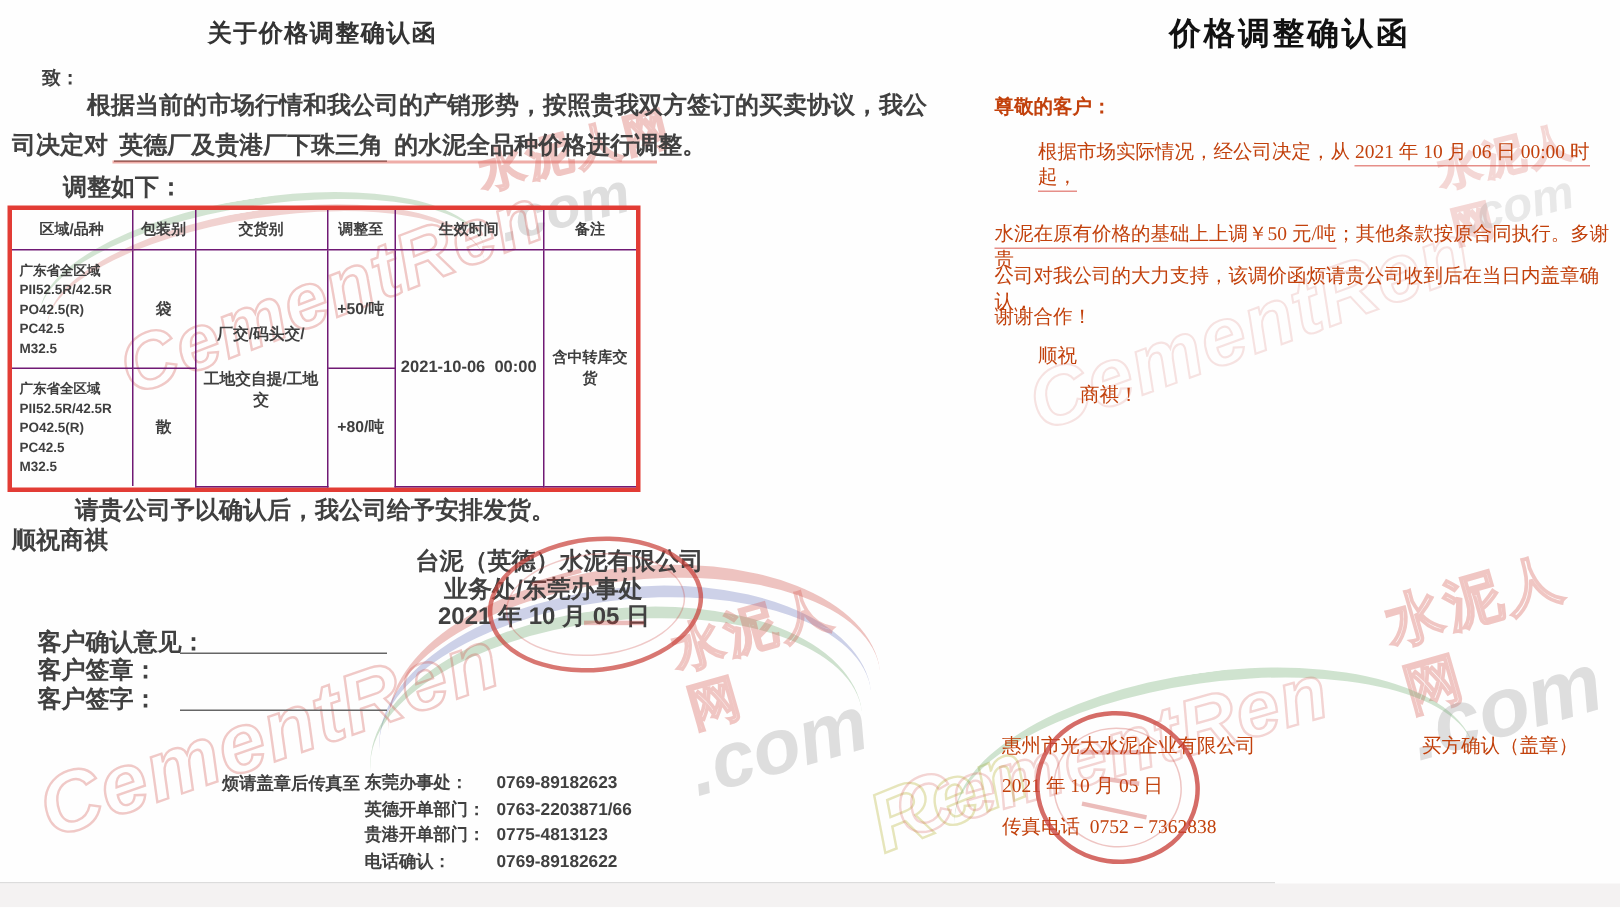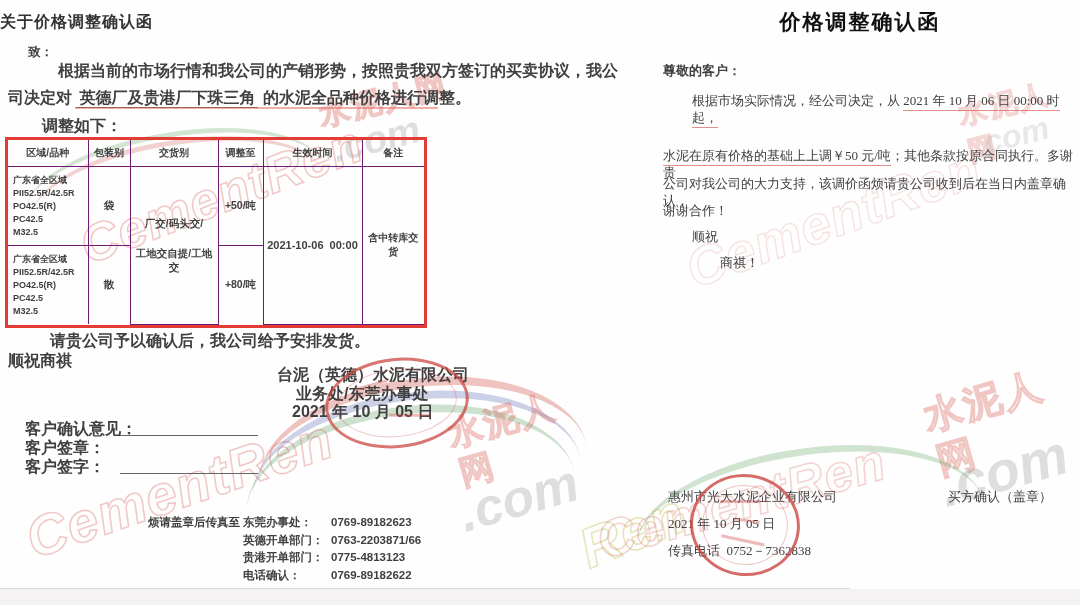--- a/index.html
+++ b/index.html
@@ -7,21 +7,21 @@
     position:relative;width:1080px;height:605px;overflow:hidden;
     background:#fefefe;
     font-family:"Liberation Sans","DejaVu Sans",sans-serif;
     color:#3c3c3c;
   }
   .abs{position:absolute;}
   [data-bind]{white-space:pre-wrap;}
 
   
   .ldoc{font-family:"Liberation Sans","DejaVu Sans",sans-serif;color:#404040;font-weight:bold;}
-  .ldoc-title{left:0;top:12px;width:430px;text-align:left;font-size:16px;letter-spacing:1px;color:#333;}
+  .ldoc-title{left:0;top:12px;width:430px;text-align:center;font-size:16px;letter-spacing:1px;color:#333;}
   .l-line{font-size:16px;line-height:16px;}
   .u-black{border-bottom:1px solid #555;padding:0 3px 1px 3px;}
   .redline{background:rgba(226,106,96,.55);height:2px;}
 
   
   .tbl-wrap{left:5px;top:137px;width:416px;border:3px solid #e23c35;background:rgba(255,255,255,.0);}
   table.price{border-collapse:collapse;width:100%;table-layout:fixed;}
   table.price td,table.price th{border:1px solid #701a75;padding:1px 2px;vertical-align:middle;color:#3f3f3f;}
   table.price tr:first-child th{border-top:none;}
   table.price tr:last-child td{border-bottom:none;}
@@ -34,21 +34,21 @@
   .delivery div{line-height:14px;}
   .delivery .gap{height:16px;}
   .pre{white-space:pre;}
 
   
   .stamp{border-radius:50%;pointer-events:none;}
   .stamp .inner{position:absolute;left:9px;top:8px;right:9px;bottom:8px;border-radius:50%;}
   .stamp .mark{position:absolute;background:rgba(201,66,60,.35);}
 
   
-  .rdoc{font-family:"Liberation Serif","DejaVu Serif",serif;color:#404040;font-weight:normal;}
+  .rdoc{font-family:"Liberation Serif","DejaVu Serif",serif;color:#c2410c;font-weight:normal;}
   .rdoc-title{left:660px;top:8px;width:400px;text-align:center;font-size:21px;font-weight:bold;letter-spacing:2px;color:#111;}
   .r-line{font-size:13px;line-height:17px;}
   .u-red{border-bottom:1.5px solid rgba(217,83,74,.65);padding-bottom:2px;}
 
   
   .wm-stroke{
     font-style:italic;font-weight:bold;color:transparent;
     -webkit-text-stroke:1.6px rgba(208,80,72,.30);
     letter-spacing:1px;pointer-events:none;
   }

